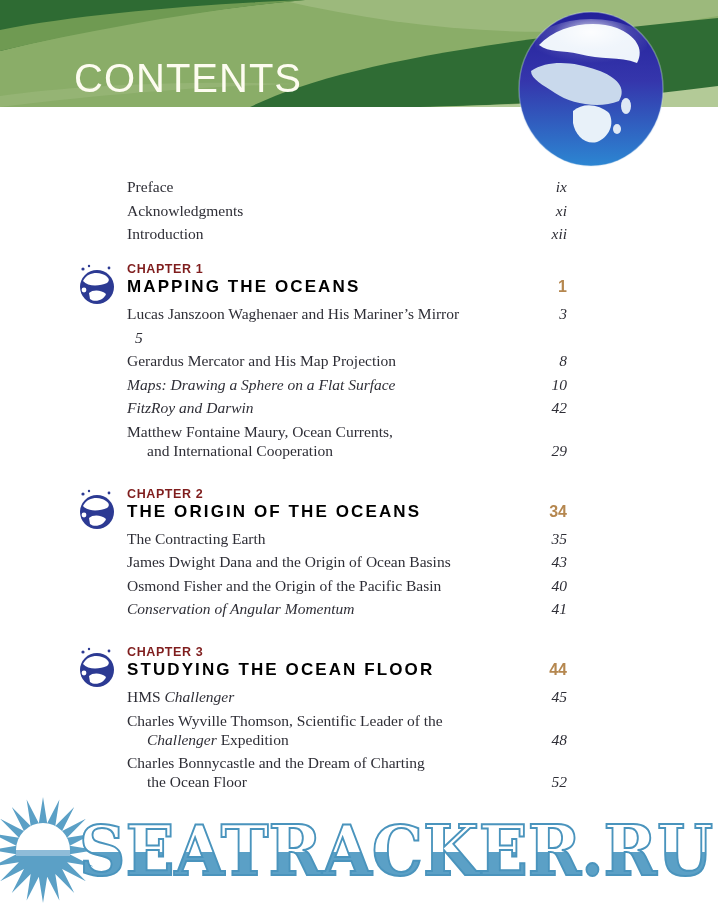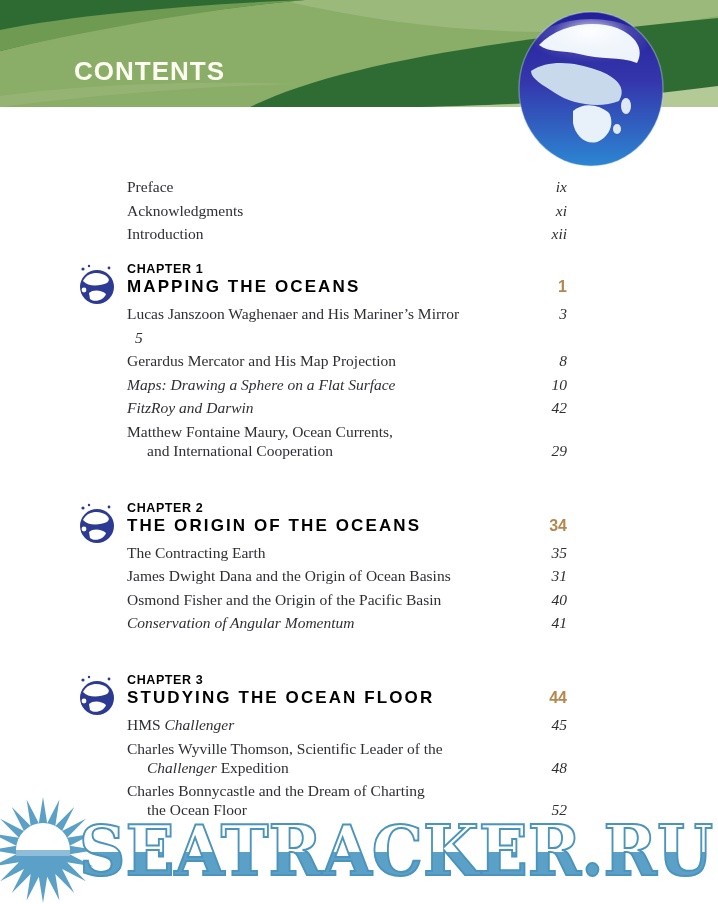--- a/index.html
+++ b/index.html
@@ -1,39 +1,39 @@
 <!DOCTYPE html>
 <html><head>
 <meta charset="utf-8">
 <style>
   html,body{margin:0;padding:0;background:#fff;}
   .page{position:relative;width:718px;height:904px;background:#ffffff;overflow:hidden;
         font-family:"Liberation Serif",serif;color:#2e2e36;}
   
   .banner{position:absolute;left:0;top:0;width:718px;height:107px;}
   .contents-title{position:absolute;left:74px;top:56px;z-index:3;
-      font-family:"Liberation Sans",sans-serif;font-weight:bold;font-size:26px;
+      font-family:"Liberation Sans",sans-serif;font-weight:normal;font-size:40px;
       letter-spacing:1px;color:#fdfcf0;}
   .header-globe{position:absolute;left:517px;top:11px;z-index:4;}
   
   .content{position:absolute;left:127px;top:177px;width:440px;z-index:2;}
   .row{display:flex;justify-content:space-between;align-items:baseline;
        line-height:19px;font-size:15.5px;}
   .fm .row{margin-bottom:4.5px;}
   .entry{margin-bottom:4.5px;}
   .entry .row{margin-bottom:0;}
   .entry .cont .txt{padding-left:20px;}
   .it{font-style:italic;}
   .pg{padding-left:8px;white-space:nowrap;font-style:italic;}
   
-  .chapter{position:relative;margin-top:41px;}
+  .chapter{position:relative;margin-top:27px;}
   .chapter.first{margin-top:19px;}
   .ch-icon{position:absolute;left:-50px;top:1px;}
   .ch-label{font-family:"Liberation Sans",sans-serif;font-weight:bold;font-size:12.5px;
-      letter-spacing:.6px;color:#000000;line-height:15px;}
+      letter-spacing:.6px;color:#7f1d1d;line-height:15px;}
   .ch-title-row{display:flex;justify-content:space-between;align-items:baseline;margin-bottom:7px;}
   .ch-title{font-family:"Liberation Sans",sans-serif;font-weight:bold;font-size:17px;
       letter-spacing:2.1px;color:#000000;line-height:20px;}
   .ch-page{font-family:"Liberation Sans",sans-serif;font-weight:bold;font-size:16px;color:#b5874f;}
   
   .watermark{position:absolute;left:0;top:0;width:718px;height:904px;z-index:10;pointer-events:none;}
   .sun{position:absolute;left:-12px;top:795px;}
   .wm-text{position:absolute;left:76px;top:818px;}
 </style>
 </head>
@@ -175,21 +175,21 @@
       <div class="entries">
           <div class="entry">
             <div class="row">
               <span class="txt"><span>The Contracting Earth</span></span>
               <span class="pg">35</span>
             </div>
           </div>
           <div class="entry">
             <div class="row">
               <span class="txt"><span>James Dwight Dana and the Origin of Ocean Basins</span></span>
-              <span class="pg">31</span>
+              <span class="pg">43</span>
             </div>
           </div>
           <div class="entry">
             <div class="row">
               <span class="txt"><span>Osmond Fisher and the Origin of the Pacific Basin</span></span>
               <span class="pg">40</span>
             </div>
           </div>
           <div class="entry">
             <div class="row">

